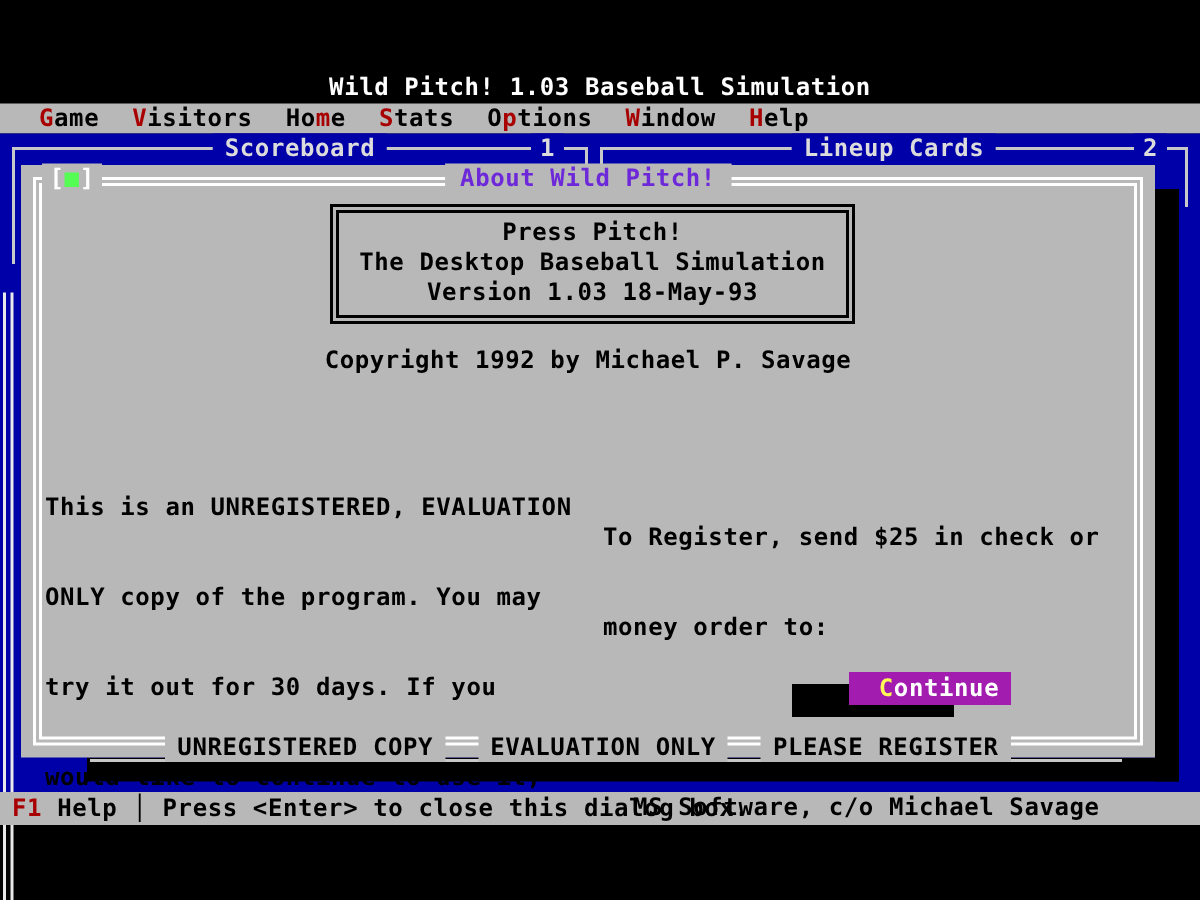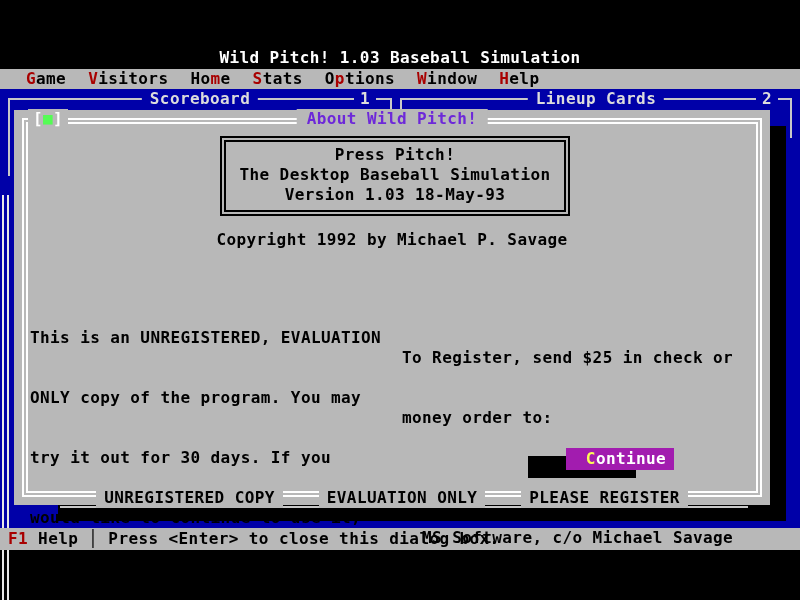--- a/index.html
+++ b/index.html
@@ -39,21 +39,21 @@
   .vb-inner{position:absolute;inset:4px;border:2px solid #000;}
   .vb-text{position:relative;padding-top:9px;z-index:1;}
   .copyright{position:absolute;left:0;top:120px;width:100%;text-align:center;color:#000;}
   .col-left{position:absolute;left:16px;top:178px;color:#000;white-space:pre;}
   .col-right{position:absolute;left:388px;top:198px;color:#000;white-space:pre;}
   .line{height:20px;}
   .btn-shadow{position:absolute;left:514px;top:346px;width:108px;height:22px;background:#000;}
   .continue-btn{position:absolute;left:504px;top:338px;width:108px;height:22px;background:#a21caf;
     border:none;font:inherit;letter-spacing:inherit;color:#fff;text-align:center;padding:0 0 0 12px;cursor:default;line-height:22px;margin-left:48px;}
   .continue-btn .hotY{color:#fcfc54;}
-  .dlg-footer{position:absolute;left:0;bottom:-3px;width:100%;display:flex;justify-content:center;gap:36px;z-index:3;color:#000;}
+  .dlg-footer{position:absolute;left:0;bottom:-3px;width:100%;display:flex;justify-content:center;gap:22px;z-index:3;color:#000;}
   .dlg-footer span{background:#b8b8b8;padding:0 8px;white-space:pre;}
   
   .statusbar{position:absolute;left:0;top:528px;width:800px;height:22px;background:#b8b8b8;color:#000;
     display:flex;align-items:center;padding-left:8px;box-sizing:border-box;white-space:pre;}
   .statusbar .f1{color:#a80000;}
 </style>
 </head>
 <body>
 
 <div class="screen">

